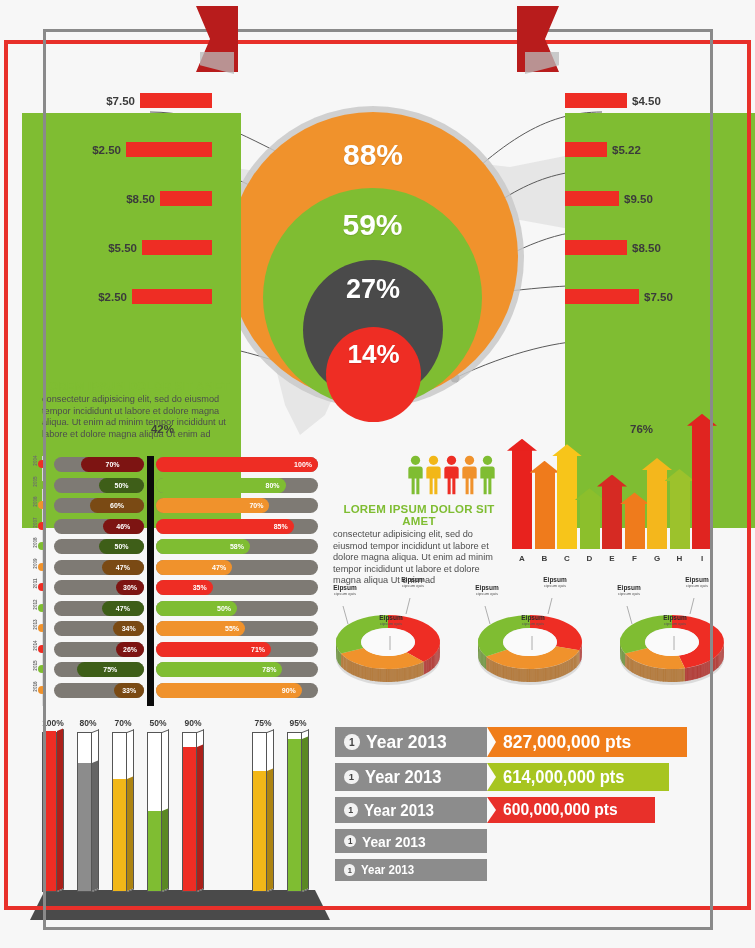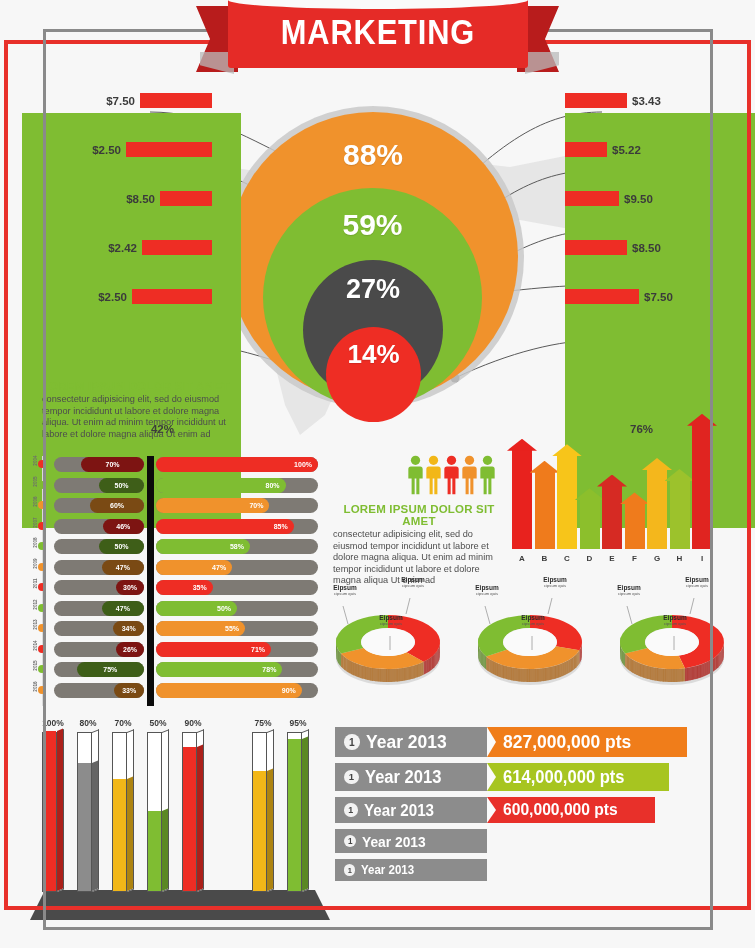--- a/index.html
+++ b/index.html
@@ -299,21 +299,21 @@
           <span class="stat-lbl">$8.50</span>
           <div class="bar-red" style="width:52px"></div>
         </div>
          <div class="stat-row r2">
           <span class="stat-lbl">31%</span>
           <div class="bar-grn" style="width:46px"></div>
         </div>
       </div>
       <div class="stat-grp">
         <div class="stat-row">
-          <span class="stat-lbl">$2.42</span>
+          <span class="stat-lbl">$5.50</span>
           <div class="bar-red" style="width:70px"></div>
         </div>
          <div class="stat-row r2">
           <span class="stat-lbl">14%</span>
           <div class="bar-grn" style="width:30px"></div>
         </div>
       </div>
       <div class="stat-grp">
         <div class="stat-row">
           <span class="stat-lbl">$2.50</span>
@@ -323,21 +323,21 @@
           <span class="stat-lbl">42%</span>
           <div class="bar-grn" style="width:62px"></div>
         </div>
       </div>
     </div>
 
   <div class="stat-col right" id="stats-right">
       <div class="stat-grp">
         <div class="stat-row">
           <div class="bar-red" style="width:62px"></div>
-          <span class="stat-lbl">$3.43</span>
+          <span class="stat-lbl">$4.50</span>
         </div>
          <div class="stat-row r2">
           <div class="bar-grn" style="width:22px"></div>
           <span class="stat-lbl">32%</span>
         </div>
       </div>
       <div class="stat-grp">
         <div class="stat-row">
           <div class="bar-red" style="width:42px"></div>
           <span class="stat-lbl">$5.22</span>
@@ -975,18 +975,15 @@
     </div>
 
   <div class="frame-red"></div>
   <div class="frame-gray"></div>
 
   <div class="ribbon-wrap">
     <div class="rib-tailL"></div>
     <div class="rib-tailR"></div>
     <div class="rib-shadowL"></div>
     <div class="rib-shadowR"></div>
-    <div class="rib-main">
-      <div class="rib-title">MARKETING</div>
-    </div>
   </div>
 
 </div>
 
 </body></html>

